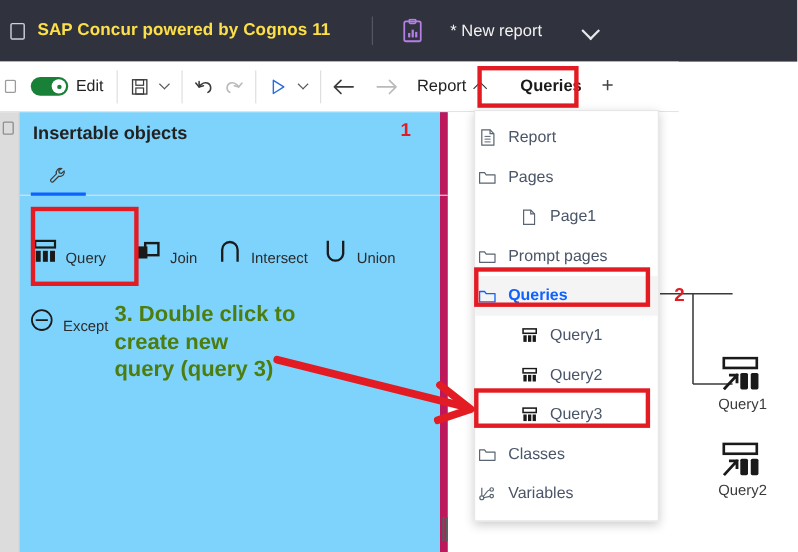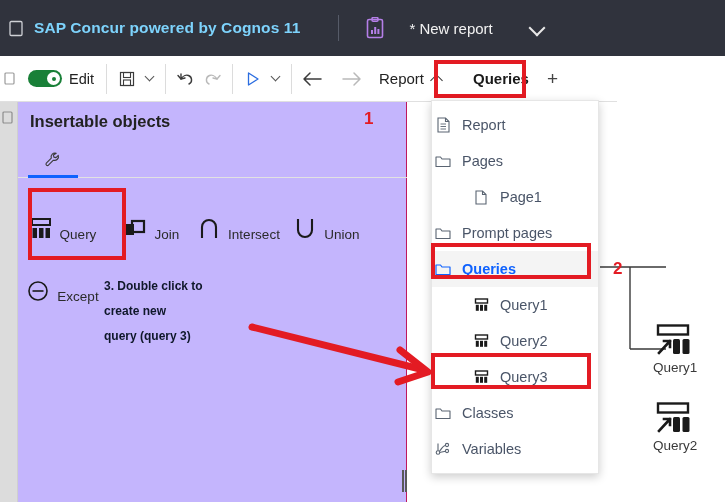--- a/index.html
+++ b/index.html
@@ -21,21 +21,21 @@
     position: absolute; left: 0; top: 0;
     width: 725px; height: 56px;
     background: #30333d;
     display: flex; align-items: center;
   }
   .tb-left-icon {
     width: 32px; height: 56px;
     display: flex; align-items: center; justify-content: center;
   }
   .brand {
-    color: #7dd3fc;
+    color: #fde047;
     font-size: 15.5px;
     font-weight: bold;
     letter-spacing: 0.1px;
     margin-left: 2px;
     white-space: nowrap;
   }
   .tb-divider {
     width: 1px; height: 26px;
     background: #565b68;
     margin-left: 38px;
@@ -170,22 +170,22 @@
   }
   .rail-ic {
     position:absolute; left: 2px;
     width: 14px; height: 14px;
   }
 
   
   .panel {
     position: absolute; left: 18px; top: 102px;
     width: 389px; height: 400px;
-    background: #c4b5fd;
-    border-right: 1px solid #be185d;
+    background: #7dd3fc;
+    border-right: 7px solid #be185d;
   }
   .panel-title {
     position:absolute; left: 12px; top: 10px;
     font-size: 16.5px; font-weight: bold; color: #222;
   }
   .panel-tabstrip {
     position:absolute; left: 0; top: 42px;
     width: 389px; height: 34px;
     border-bottom: 1px solid #e2e2e2;
   }
@@ -218,23 +218,23 @@
     pointer-events: none;
   }
   .annot-num {
     position:absolute;
     color: #e31b23;
     font-weight: bold;
     font-size: 17px;
   }
   .annot-text {
     position:absolute;
-    color: #0f172a;
+    color: #4d7c0f;
     font-weight: bold;
-    font-size: 12px;
+    font-size: 20px;
     line-height: 25px;
     white-space: pre-line;
   }
 
   
   .menu {
     position: absolute;
     left: 431px; top: 100px;
     width: 168px;
     background: #ffffff;

